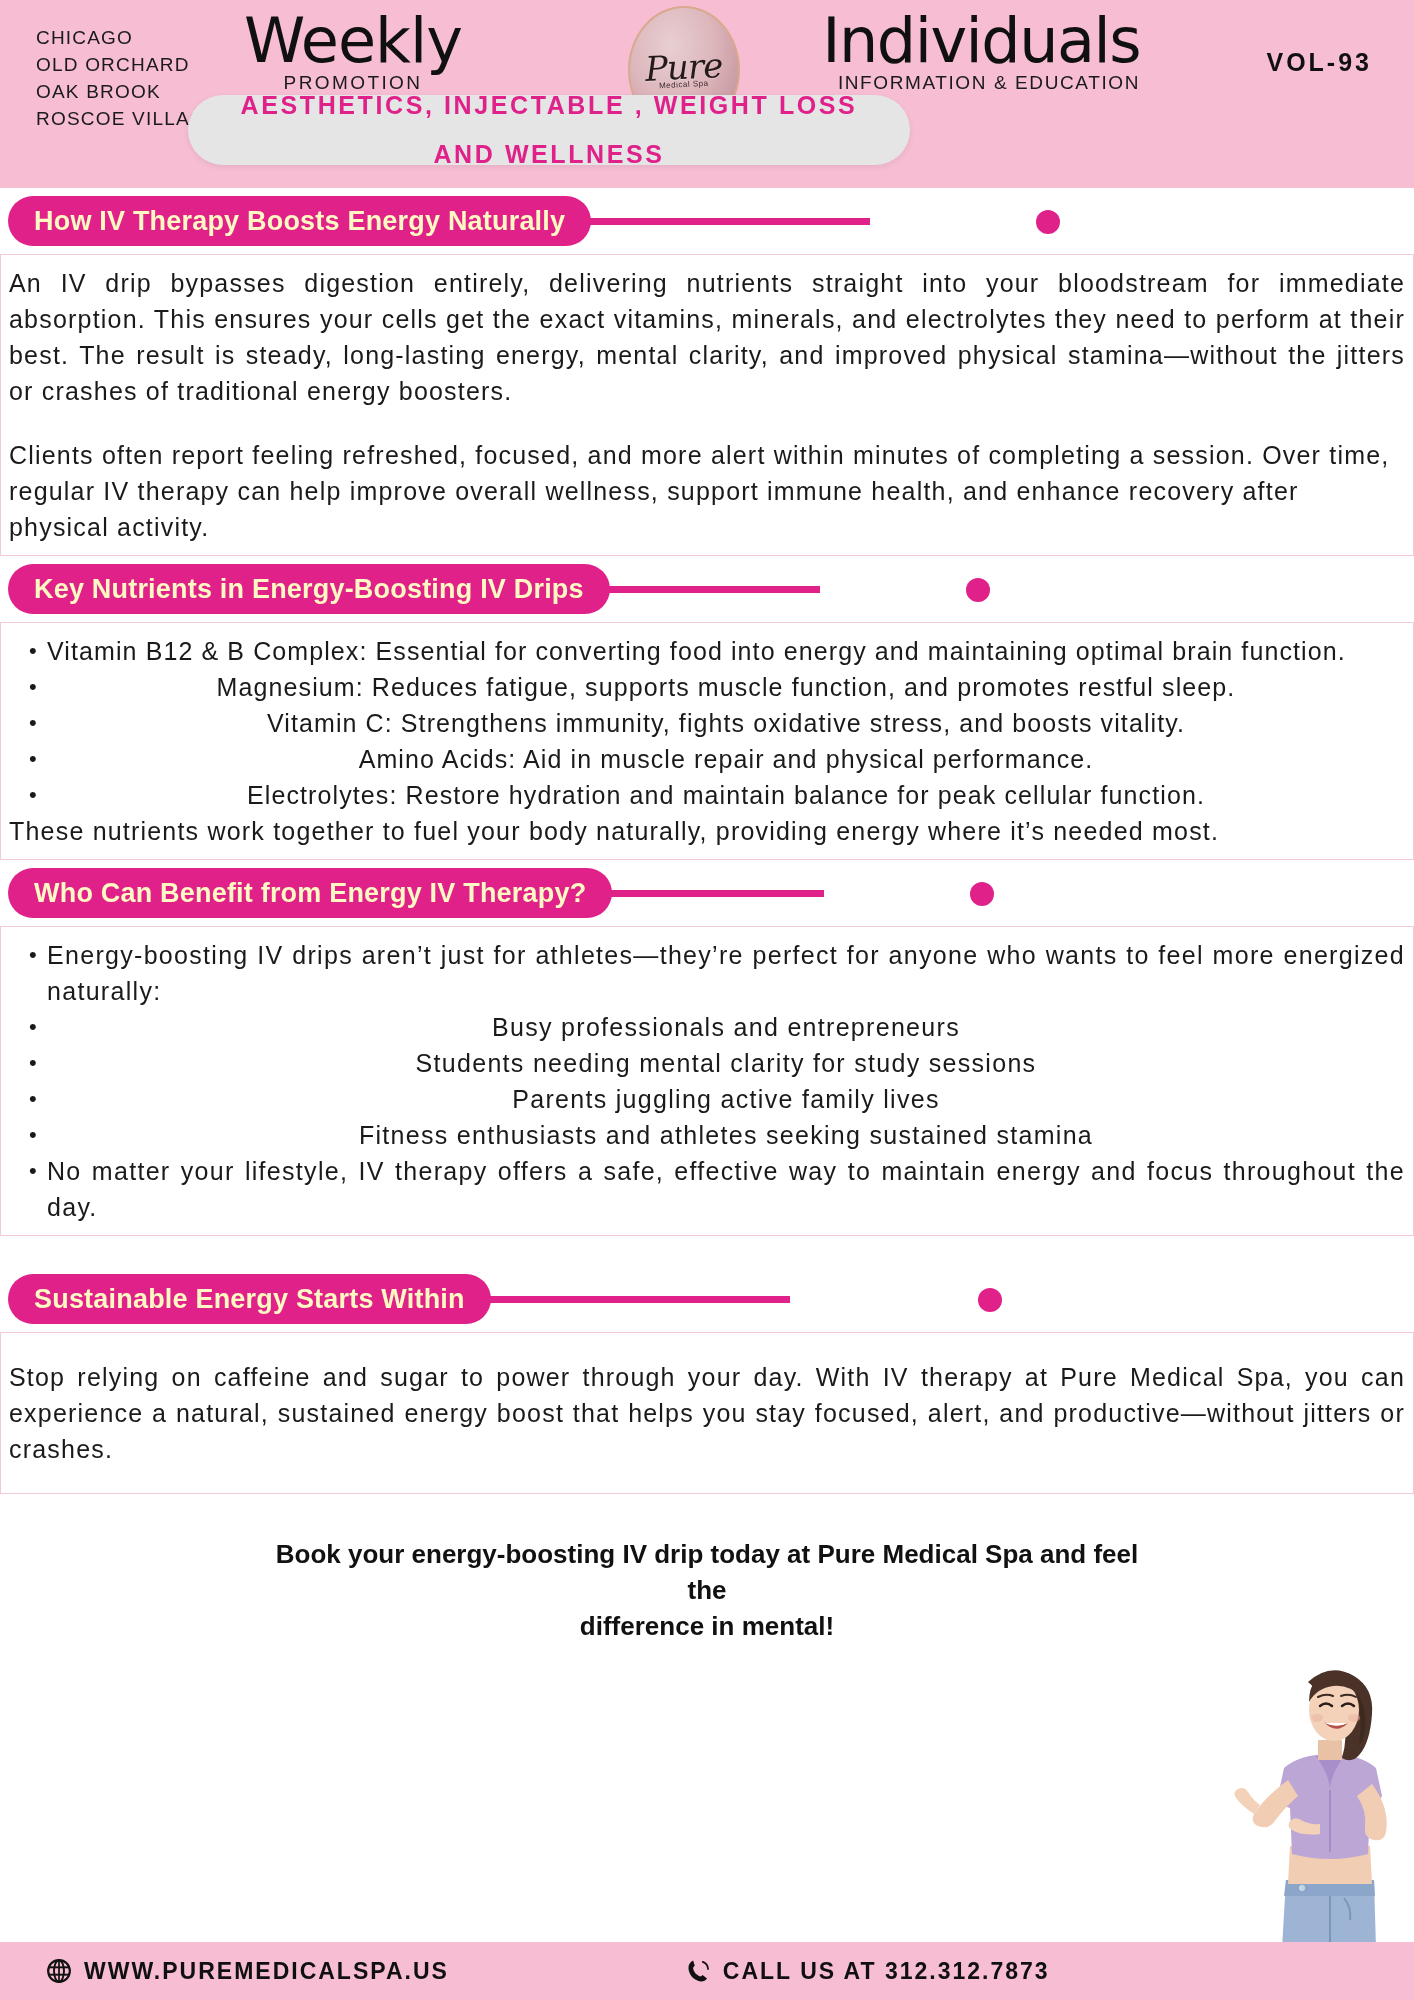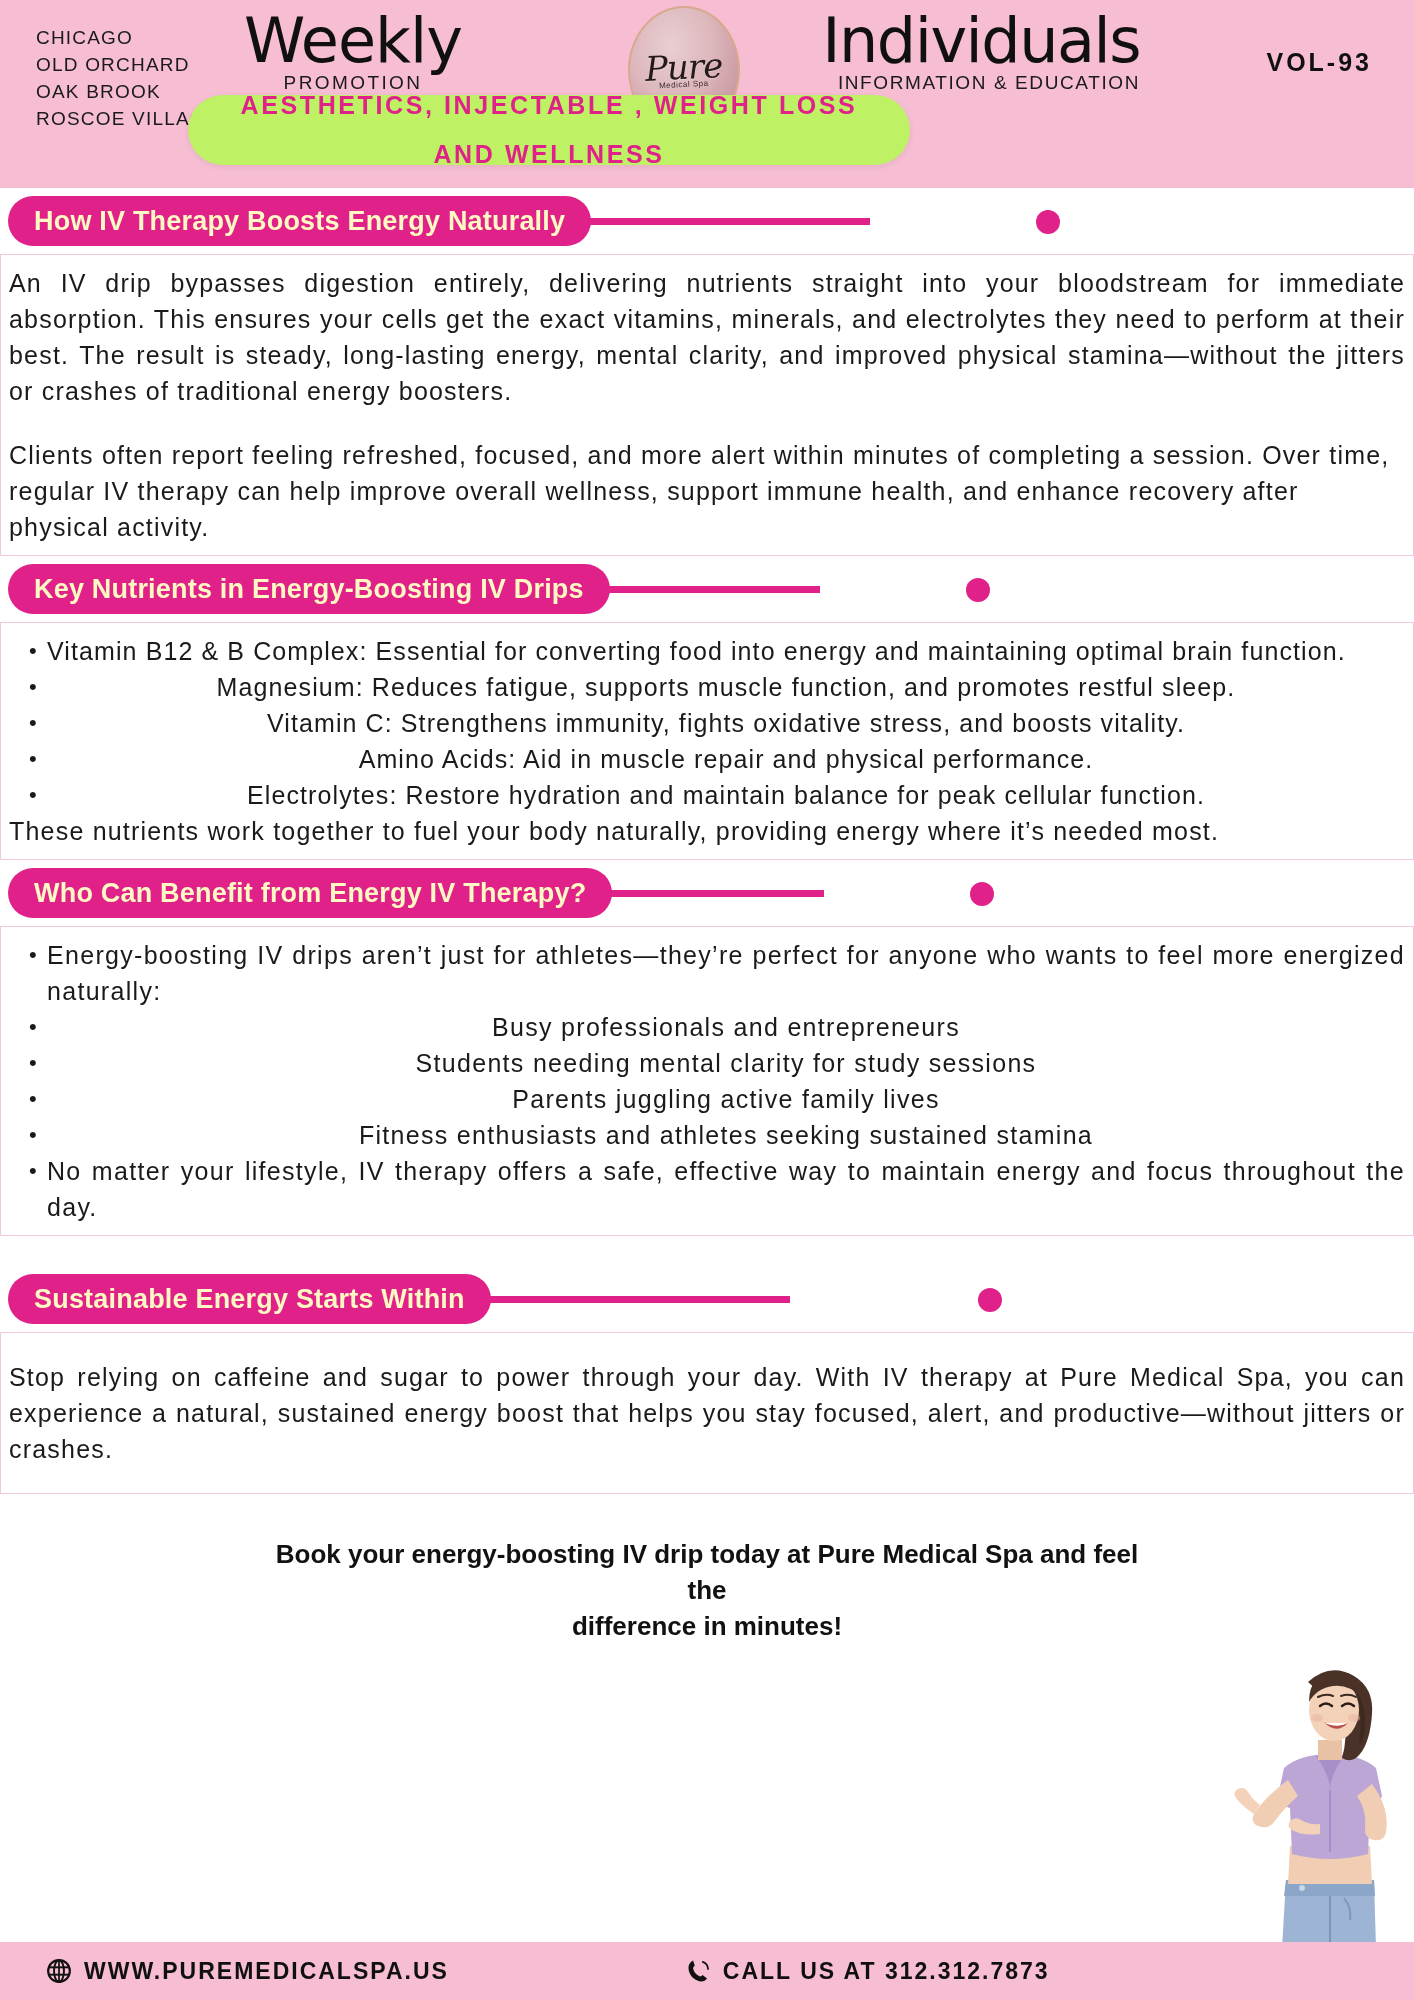--- a/index.html
+++ b/index.html
@@ -75,21 +75,21 @@
 
   .vol {
     position:absolute; right:42px; top:48px;
     font-family:"Liberation Sans Narrow","Liberation Sans",sans-serif;
     font-size:25px; font-weight:bold; letter-spacing:3px; color:#101010;
   }
 
   .tagline-banner {
     position:absolute; left:188px; top:95px;
     width:722px; height:70px;
-    background:#bef264; border-radius:40px;
+    background:#e5e5e5; border-radius:40px;
     display:flex; flex-direction:column;
     align-items:center; justify-content:center;
     box-shadow:0 2px 6px rgba(0,0,0,0.07);
     gap:16px;
   }
   .tagline-line {
     font-family:"Liberation Sans Narrow","Liberation Sans",sans-serif;
     font-size:25px; font-weight:bold; color:#e0218a;
     letter-spacing:2.6px; line-height:33px; white-space:nowrap;
   }
@@ -282,21 +282,21 @@
     <span class="pill-text">Sustainable Energy Starts Within</span>
   </div>
 </div>
 <div class="content-box" style="padding-top:26px;padding-bottom:26px;">
   <p class="para">Stop relying on caffeine and sugar to power through your day. With IV therapy at Pure Medical Spa, you can experience a natural, sustained energy boost that helps you stay focused, alert, and productive—without jitters or crashes.</p>
 </div>
 
 <div class="cta-wrap">
   <div class="cta-text">
     <div>Book your energy-boosting IV drip today at Pure Medical Spa and feel the</div>
-    <div>difference in minutes!</div>
+    <div>difference in mental!</div>
   </div>
 </div>
 
 <svg class="model" viewBox="0 0 180 300">
 
   <path d="M62 232 L150 232 L152 300 L58 300 Z" fill="#9db4d4"></path>
   <path d="M62 232 L150 232 L151 248 L60 248 Z" fill="#8ca6ca"></path>
   <line x1="106" y1="248" x2="106" y2="300" stroke="#7b95bb" stroke-width="2"></line>
   <circle cx="78" cy="240" r="3" fill="#c9d6e8"></circle>
   <path d="M120 250 q8 10 6 22" stroke="#7b95bb" stroke-width="2" fill="none"></path>

